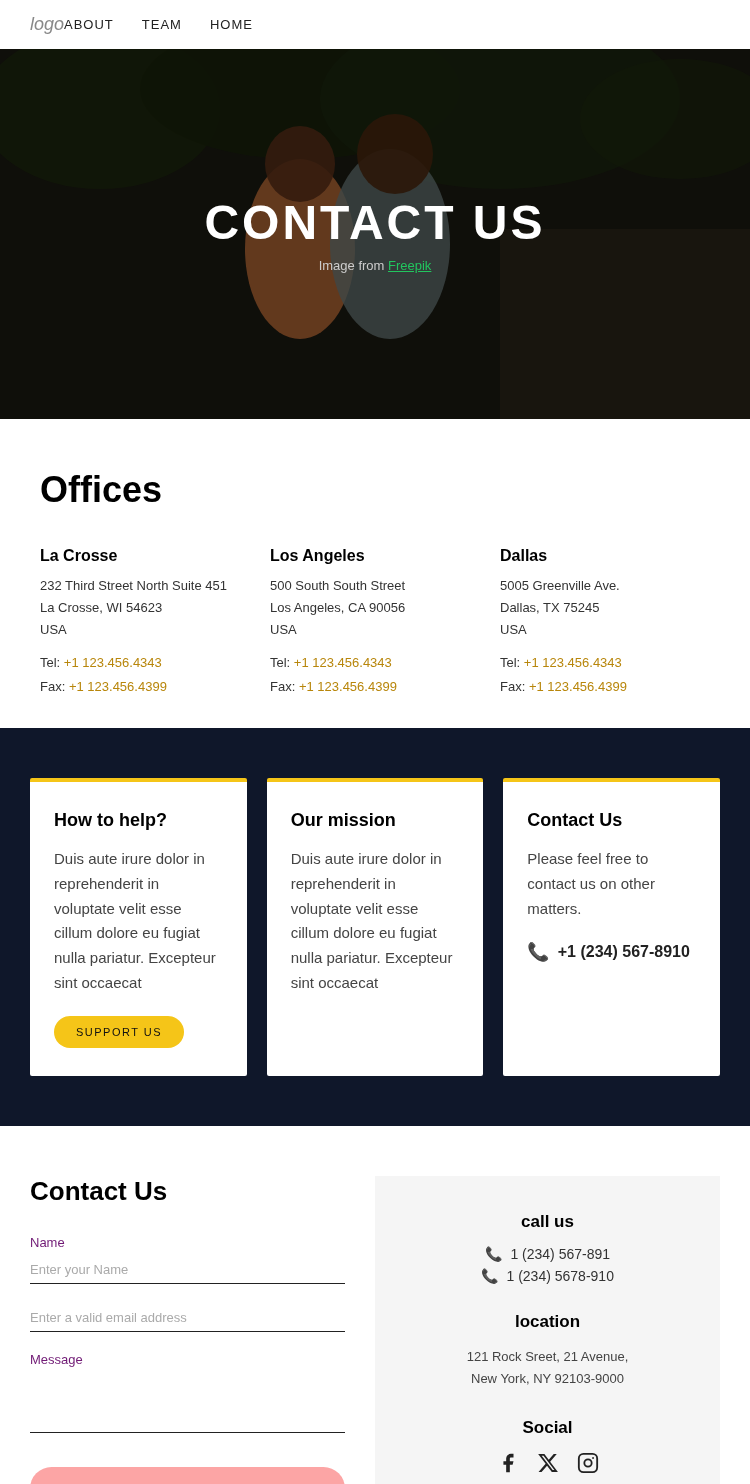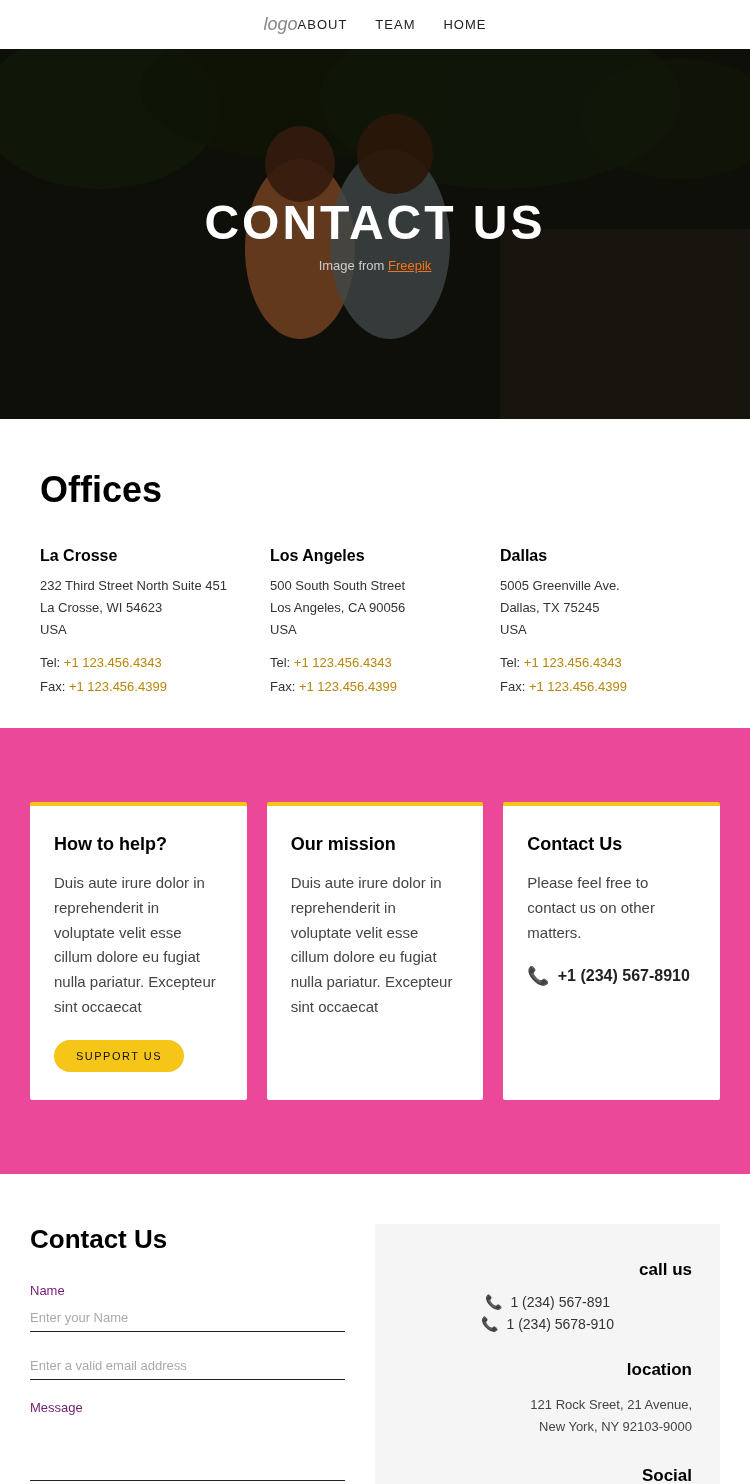--- a/index.html
+++ b/index.html
@@ -1,20 +1,20 @@
 <!DOCTYPE html>
 <html><head>
   <meta charset="utf-8">
   <style>
     * { margin: 0; padding: 0; box-sizing: border-box; }
     body { font-family: Arial, sans-serif; width: 750px; background: #fff; }
 
     
     nav {
-      display: flex; align-items: center; justify-content: center;
+      display: flex; align-items: center; justify-content: flex-start;
       padding: 14px 30px; background: #fff;
     }
     .nav-logo { font-size: 18px; color: #888; font-style: italic; }
     .nav-links { display: flex; gap: 28px; }
     .nav-link { font-size: 13px; color: #222; text-transform: uppercase; letter-spacing: 1px; cursor: pointer; }
 
     
     .hero {
       position: relative; height: 370px; background: #2c2c2c;
       display: flex; align-items: center; justify-content: center; overflow: hidden;
@@ -28,21 +28,21 @@
     .offices-section { padding: 50px 40px 30px; }
     .section-title { text-align: left; font-size: 36px; font-weight: 900; margin-bottom: 36px; }
     .offices-grid { display: grid; grid-template-columns: 1fr 1fr 1fr; gap: 20px; }
     .office { }
     .office-city { font-size: 16px; font-weight: 700; margin-bottom: 10px; }
     .office-addr { font-size: 13px; color: #333; line-height: 1.7; margin-bottom: 10px; }
     .office-contact { font-size: 13px; color: #333; line-height: 1.8; }
     .office-contact a { color: #b8860b; text-decoration: none; }
 
     
-    .cards-section { background: #ec4899; padding: 74px 30px; }
+    .cards-section { background: #0f172a; padding: 50px 30px; }
     .cards-grid { display: grid; grid-template-columns: 1fr 1fr 1fr; gap: 20px; }
     .card {
       background: #fff; border-top: 4px solid #f5c518;
       padding: 28px 24px 28px; border-radius: 2px;
     }
     .card-title { font-size: 18px; font-weight: 700; margin-bottom: 16px; }
     .card-text { font-size: 15px; color: #444; line-height: 1.65; margin-bottom: 20px; }
     .btn-support {
       display: inline-block; background: #f5c518; color: #111;
       font-size: 11px; font-weight: 400; letter-spacing: 1.5px; text-transform: uppercase;
@@ -68,21 +68,21 @@
       resize: none; height: 60px;
     }
     .btn-submit {
       width: 100%; background: #fca5a5; color: #111;
       font-size: 13px; font-weight: 700; letter-spacing: 2px; text-transform: uppercase;
       padding: 14px; border-radius: 30px; border: none; cursor: pointer; margin-top: 10px;
     }
 
     
     .contact-info-col { background: #f5f5f5; padding: 36px 28px; }
-    .info-block { margin-bottom: 28px; text-align: right; }
+    .info-block { margin-bottom: 28px; text-align: center; }
     .info-block-title { font-size: 17px; font-weight: 700; margin-bottom: 14px; }
     .info-phone-row { display: flex; align-items: center; gap: 8px; font-size: 14px; color: #333; margin-bottom: 6px; justify-content: center; }
     .info-phone-icon { color: #f5c518; }
     .info-addr { font-size: 13px; color: #444; line-height: 1.7; }
     .social-row { display: flex; gap: 18px; justify-content: center; margin-top: 10px; font-size: 22px; color: #222; }
     .social-icon { cursor: pointer; }
 
     
     .hero-overlay {
       position: absolute; inset: 0; overflow: hidden;
@@ -120,21 +120,21 @@
 
       <ellipse cx="390" cy="195" rx="60" ry="95" fill="#6a7a7a" opacity="0.8"></ellipse>
       <ellipse cx="395" cy="105" rx="38" ry="40" fill="#4a2810" opacity="0.9"></ellipse>
 
       <rect width="750" height="370" fill="rgba(0,0,0,0.42)"></rect>
     </svg>
   </div>
   <div class="hero-content">
     <div class="hero-title">CONTACT US</div>
     <div class="hero-sub">
-      <span>Image from </span><a style="color:#f97316;text-decoration:underline;">Freepik</a>
+      <span>Image from </span><a style="color:#22c55e;text-decoration:underline;">Freepik</a>
     </div>
   </div>
 </div>
 
 <div class="offices-section">
   <div class="section-title">Offices</div>
   <div class="offices-grid">
 
     <div class="office">
       <div class="office-city">La Crosse</div>

